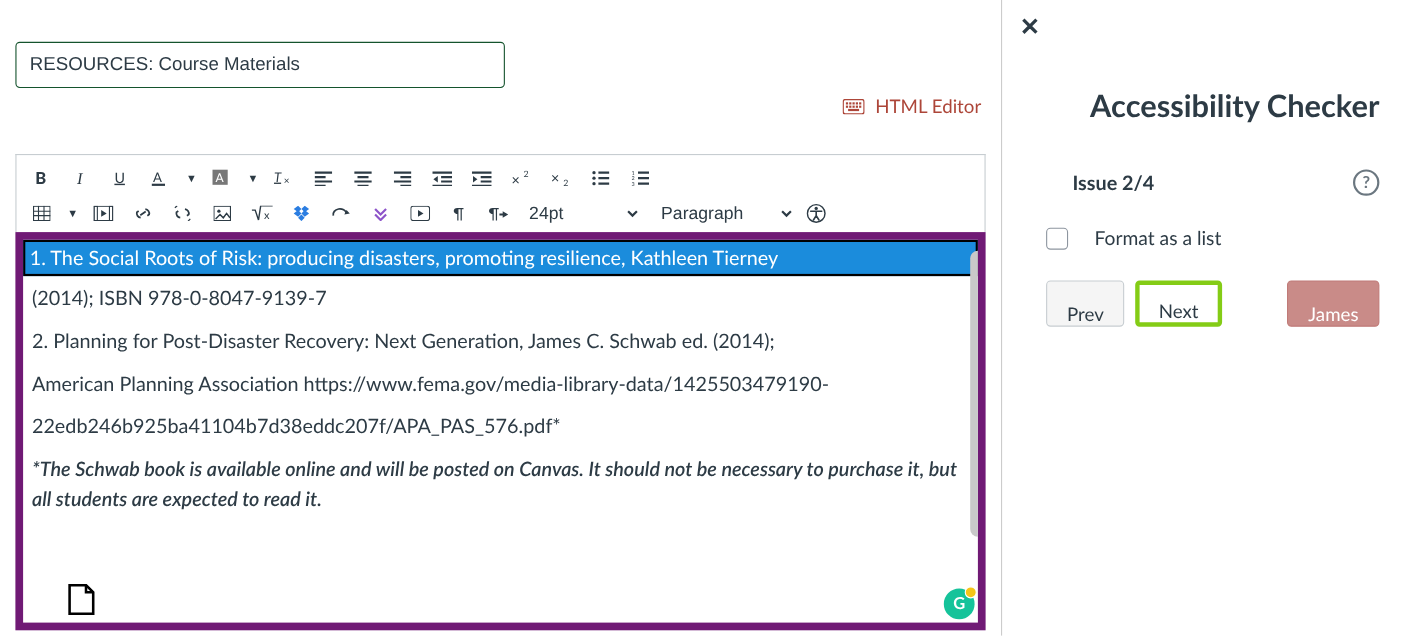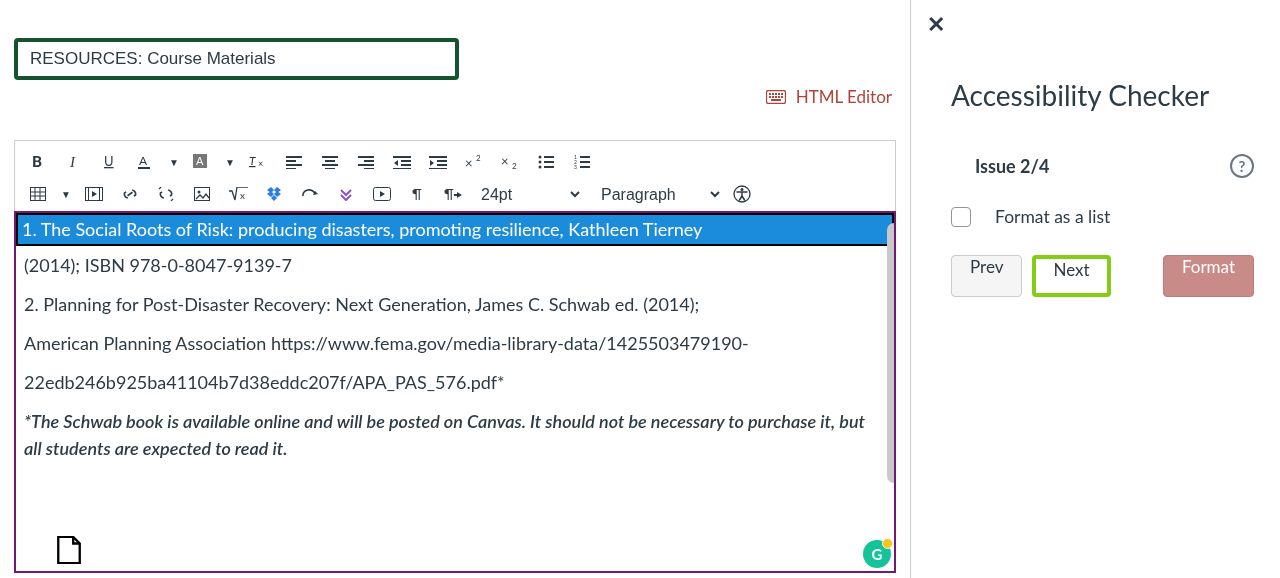--- a/index.html
+++ b/index.html
@@ -2,56 +2,56 @@
 <html><head>
 <meta charset="utf-8">
 <style>
   * { box-sizing: border-box; }
   html, body { margin:0; padding:0; font-family: "Lato","Helvetica Neue",Arial,sans-serif; color:#2d3b45; background:#fff; }
   body { width:1280px; height:578px; overflow:hidden; position:relative; }
 
   .main { position:absolute; left:0; top:0; width:910px; height:578px; padding:6px 14px 0 14px; }
   .side { position:absolute; left:910px; top:0; width:370px; height:578px; border-left:1px solid #ccc; background:#fff; font-size:17px;}
 
-  .title-input { width:445px; height:42px; border:4px solid #14532d; border-radius:4px; padding:0 12px; font-size:17px; color:#2d3b45; margin-top:32px; }
+  .title-input { width:445px; height:42px; border:1px solid #14532d; border-radius:4px; padding:0 12px; font-size:17px; color:#2d3b45; margin-top:32px; }
 
   .editor-header { position:absolute; right:18px; top:86px; display:flex; align-items:center; gap:10px; color:#AD4639; font-size:17px; }
   .keyboard-icon svg { display:block; }
 
   .toolbar { margin-top:60px; border:1px solid #c7cdd1; border-bottom:none; padding:6px 6px 2px 6px; }
   .tb-row { display:flex; align-items:center; gap:2px; flex-wrap:nowrap; }
   .tb-row + .tb-row { margin-top:2px; }
   .tb-btn { width:34px; height:30px; display:flex; align-items:center; justify-content:center; color:#2d3b45; cursor:pointer; border-radius:3px; }
   .tb-btn.narrow { width:18px; }
   .tb-sel { border:none; height:30px; font-size:16px; color:#2d3b45; padding:0 4px; cursor:pointer; background:transparent; }
   .font-size-sel { width:110px; }
   .para-sel { width:130px; margin-left:8px;}
   .caret { font-size:10px; color:#2d3b45; }
 
-  .editor-body { border:2px solid #701a75; height:362px; position:relative; padding:0; font-size:18px; line-height:1.5; overflow:hidden; }
+  .editor-body { border:7px solid #701a75; height:362px; position:relative; padding:0; font-size:18px; line-height:1.5; overflow:hidden; }
   .editor-inner { padding:0 0 0 0; }
   .hl { background:#1b8cdc; color:#fff; border:2px solid #000; padding:0 4px; line-height:1.6; font-size:18px; display:block; }
   .para { padding:6px 8px 6px 8px; }
   .ital { font-style:italic; font-weight:600; }
 
   .scroll-thumb { position:absolute; right:-7px; top:10px; width:14px; height:260px; background:#c9c9c9; border-radius:7px; }
 
   .grammarly { position:absolute; right:3px; bottom:3px; width:28px; height:28px; border-radius:50%; background:#15c39a; display:flex; align-items:center; justify-content:center; color:#fff; font-weight:700; font-size:15px; }
   .grammarly::after { content:""; position:absolute; top:-2px; right:-2px; width:9px; height:9px; background:#f5c518; border-radius:50%; border:1px solid #fff;}
 
   .close-x { position:absolute; left:16px; top:10px; font-size:22px; font-weight:700; color:#2d3b45; cursor:pointer; }
   .side-inner { padding:78px 26px 0 40px; }
-  .side h2 { font-size:28px; font-weight:400; margin:0 0 42px 0; color:#2d3b45;}
+  .side h2 { font-size:28px; font-weight:700; margin:0 0 42px 0; color:#2d3b45;text-align:right;}
   .issue-row { display:flex; justify-content:space-between; align-items:center; font-weight:700; font-size:18px; margin-bottom:28px;margin-left:24px;}
   .help-circle { width:24px; height:24px; border:2px solid #6b7780; border-radius:50%; display:flex; align-items:center; justify-content:center; color:#6b7780; font-size:15px; font-weight:700;}
   .issue-msg { font-size:17.5px; margin-bottom:26px; }
   .chk-row { display:flex; align-items:center; gap:24px; font-size:17.5px; margin-bottom:28px; }
   .chk { width:20px; height:20px; border:1.5px solid #8d959f; border-radius:4px; }
   .btn-row { display:flex; align-items:center; gap:10px; }
-  .btn { height:42px; padding:0 18px; border:1px solid #c7cdd1; border-radius:4px; background:#f5f5f5; font-size:17px; color:#2d3b45; display:flex; align-items:flex-start; cursor:pointer;}
+  .btn { height:42px; padding:0 18px; border:1px solid #c7cdd1; border-radius:4px; background:#f5f5f5; font-size:17px; color:#2d3b45; display:flex; align-items:flex-end; cursor:pointer;}
   .btn.focus { border:4px solid #84cc16; background:#fff; padding:0 17px;}
   .btn.apply { margin-left:auto; background:#c98b88; color:#fff; border:1px solid #c07b78;}
 
   .doc-icon { position:absolute; left:26px; bottom:0; }
 
   svg { pointer-events:none; }
 </style>
 </head>
 <body>
 
@@ -331,17 +331,17 @@
       <span>Format as a list</span>
     </label>
     <div class="btn-row">
       <div class="btn">
           <span>Prev</span>
         </div>
       <div class="btn focus">
           <span>Next</span>
         </div>
       <div class="btn apply">
-          <span>Format</span>
+          <span>James</span>
         </div>
     </div>
   </div>
 </div>
 
 </body></html>

